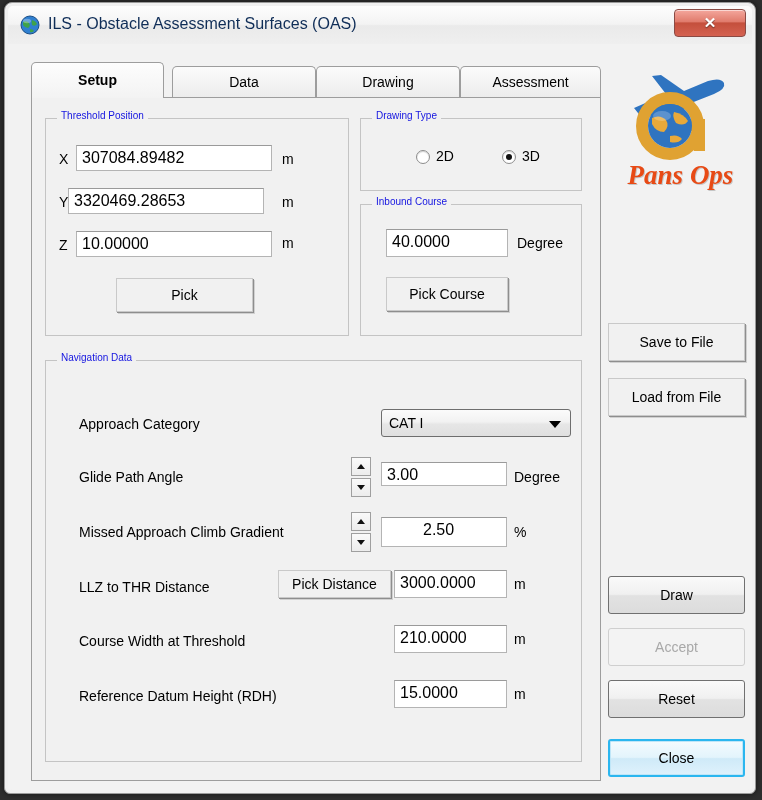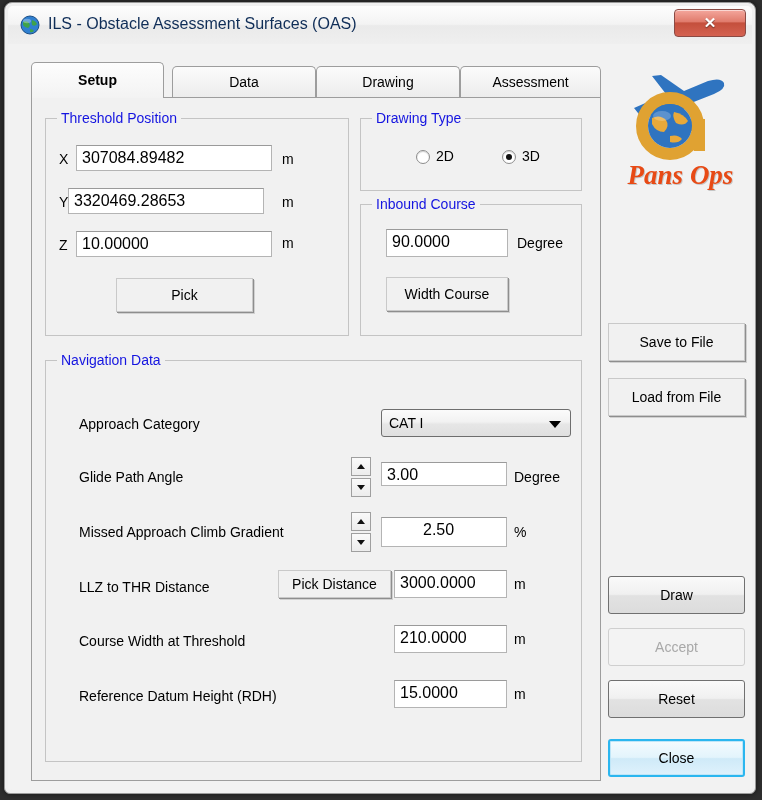--- a/index.html
+++ b/index.html
@@ -87,21 +87,21 @@
   
   .group {
     position: absolute;
     border: 1px solid #c4c4c4;
     box-sizing: border-box;
   }
   .group > .glabel {
     position: absolute; top: -9px; left: 11px;
     padding: 0 4px;
     background: #f1f1f1;
-    color: #1414e0; font-size: 14px;
+    color: #1414e0; font-size: 10px;
     white-space: nowrap;
   }
   
   .lbl {
     position: absolute; font-size: 14px; color: #000; white-space: nowrap;
   }
   .tfield {
     position: absolute;
     background: #ffffff;
     border: 1px solid #b4b4b4;
@@ -263,24 +263,24 @@
         </div>
         <div class="radio sel" style="left:141px; top:29px;">
           <span class="dotbox"></span>
           <span class="rlabel">3D</span>
         </div>
       </div>
 
       <div class="group" style="left:328px; top:106px; width:222px; height:132px;">
         <div class="glabel">Inbound Course</div>
 
-        <div class="tfield" style="left:25px; top:24px; width:122px; height:28px;">90.0000</div>
+        <div class="tfield" style="left:25px; top:24px; width:122px; height:28px;">40.0000</div>
         <div class="unit" style="left:156px; top:30px;">Degree</div>
 
-        <div class="btn" style="left:25px; top:72px; width:122px; height:34px;">Width Course</div>
+        <div class="btn" style="left:25px; top:72px; width:122px; height:34px;">Pick Course</div>
       </div>
 
       <div class="group" style="left:13px; top:262px; width:537px; height:402px;">
         <div class="glabel">Navigation Data</div>
 
         <div class="lbl" style="left:33px; top:55px;">Approach Category</div>
         <div class="combo" style="left:335px; top:48px; width:190px; height:28px;">
           <span>CAT I</span>
           <span class="arrow"></span>
         </div>

